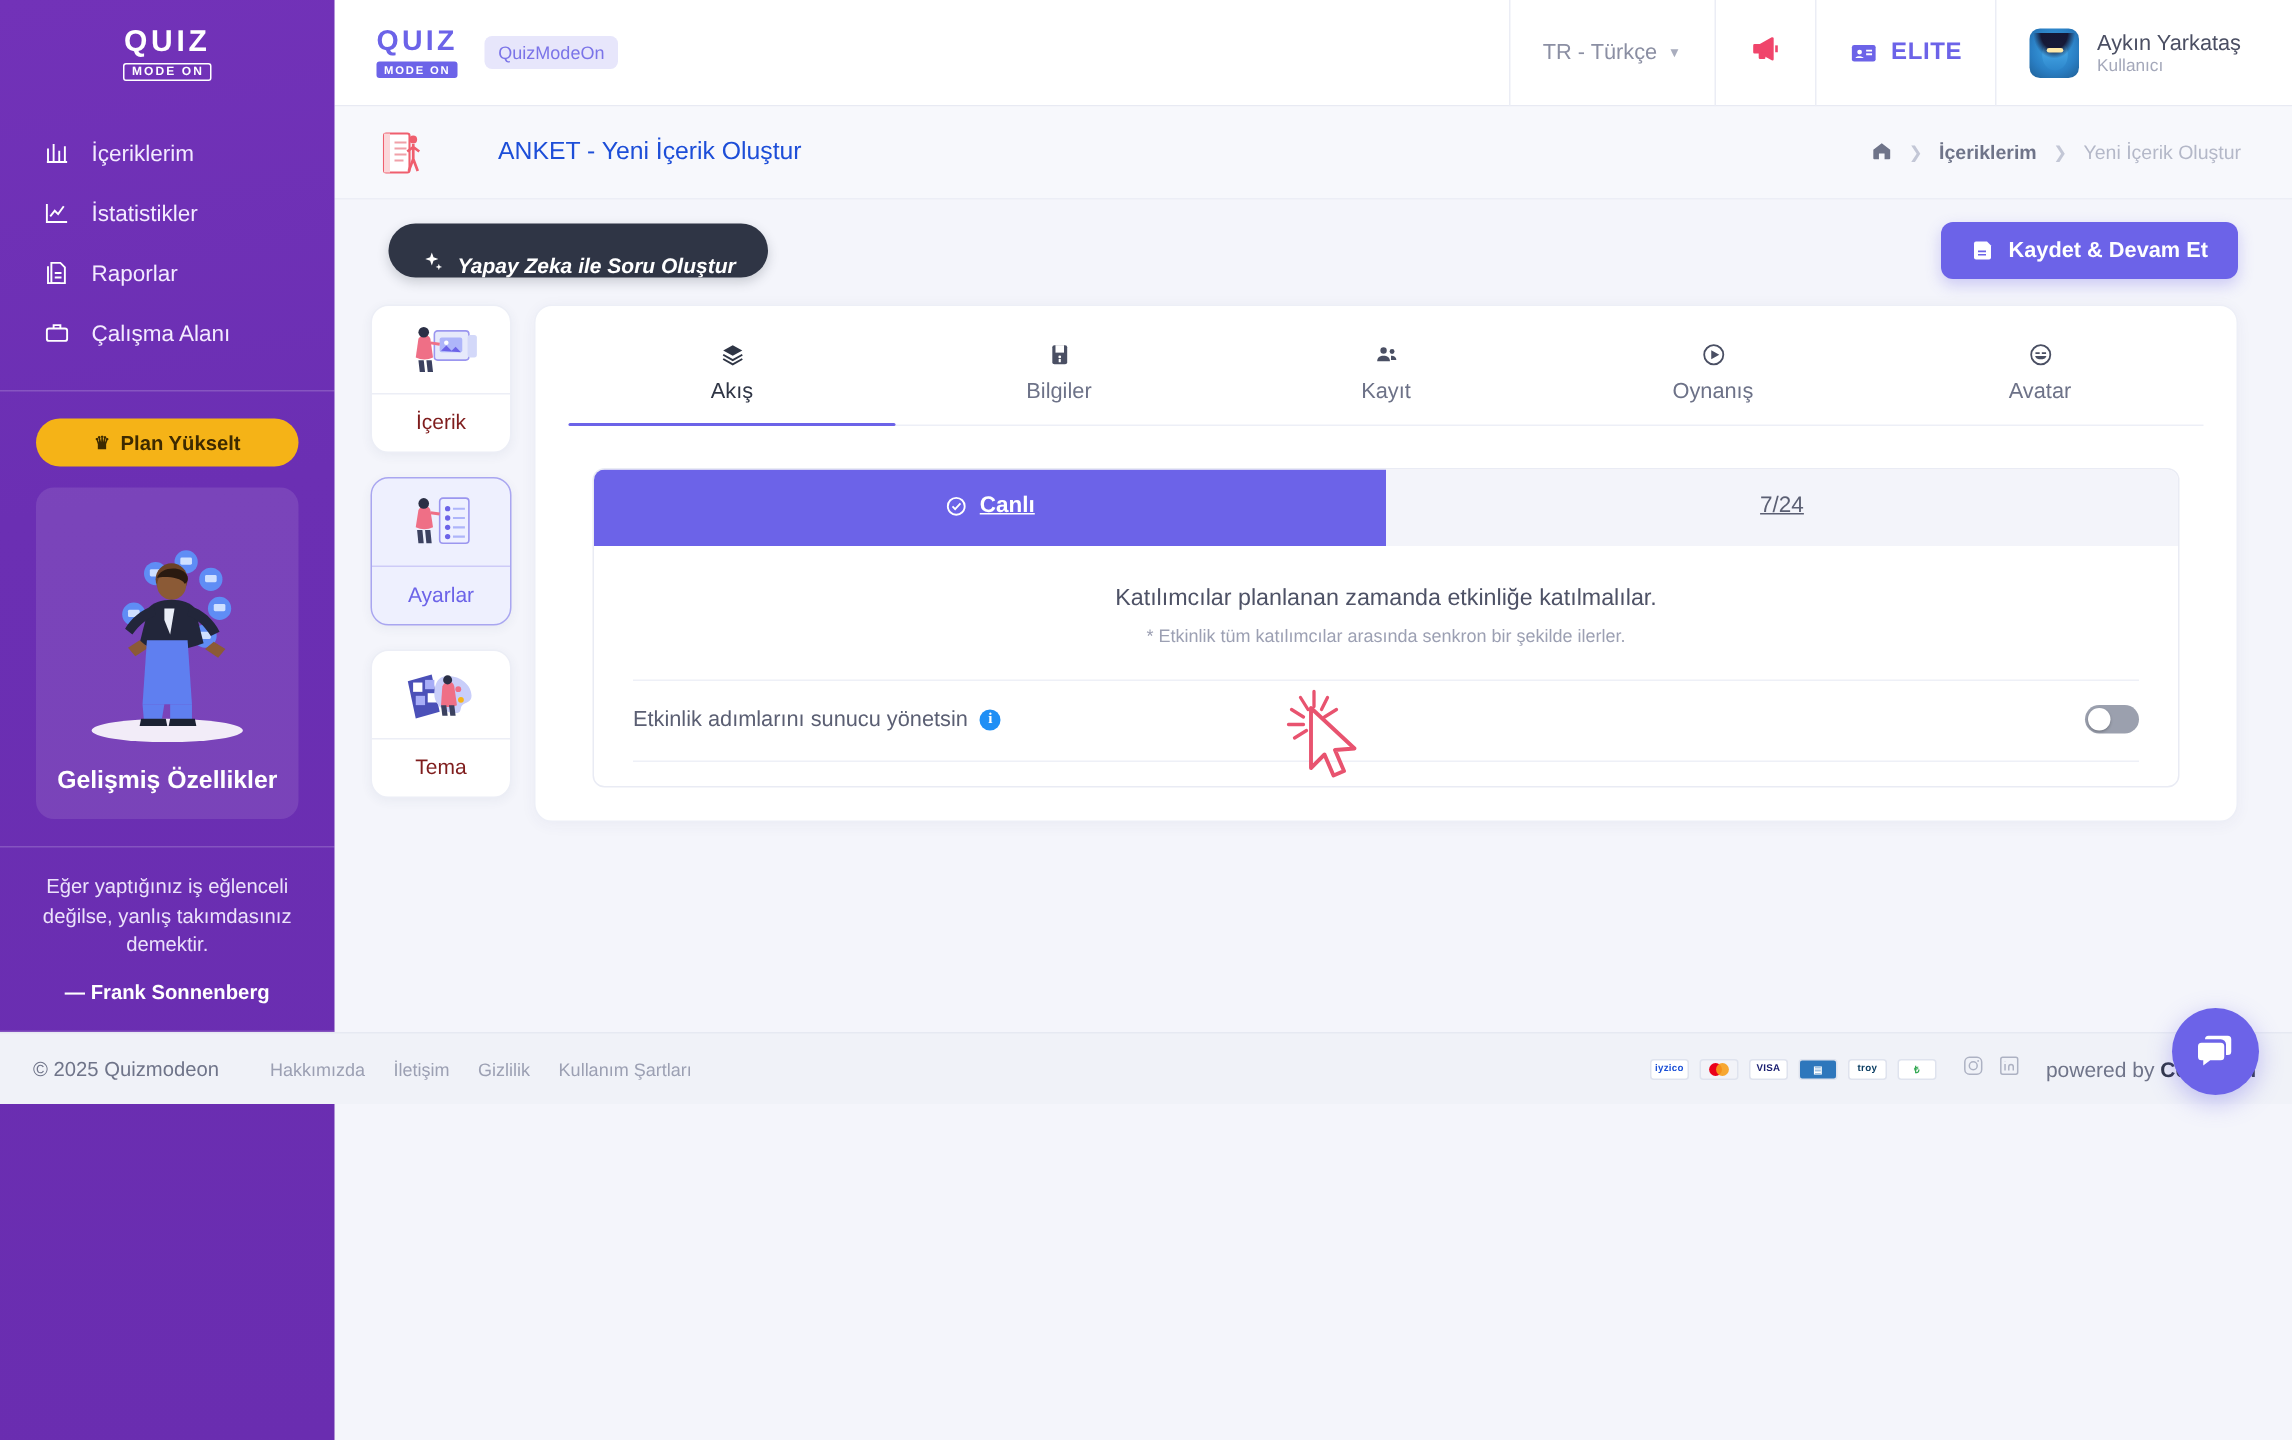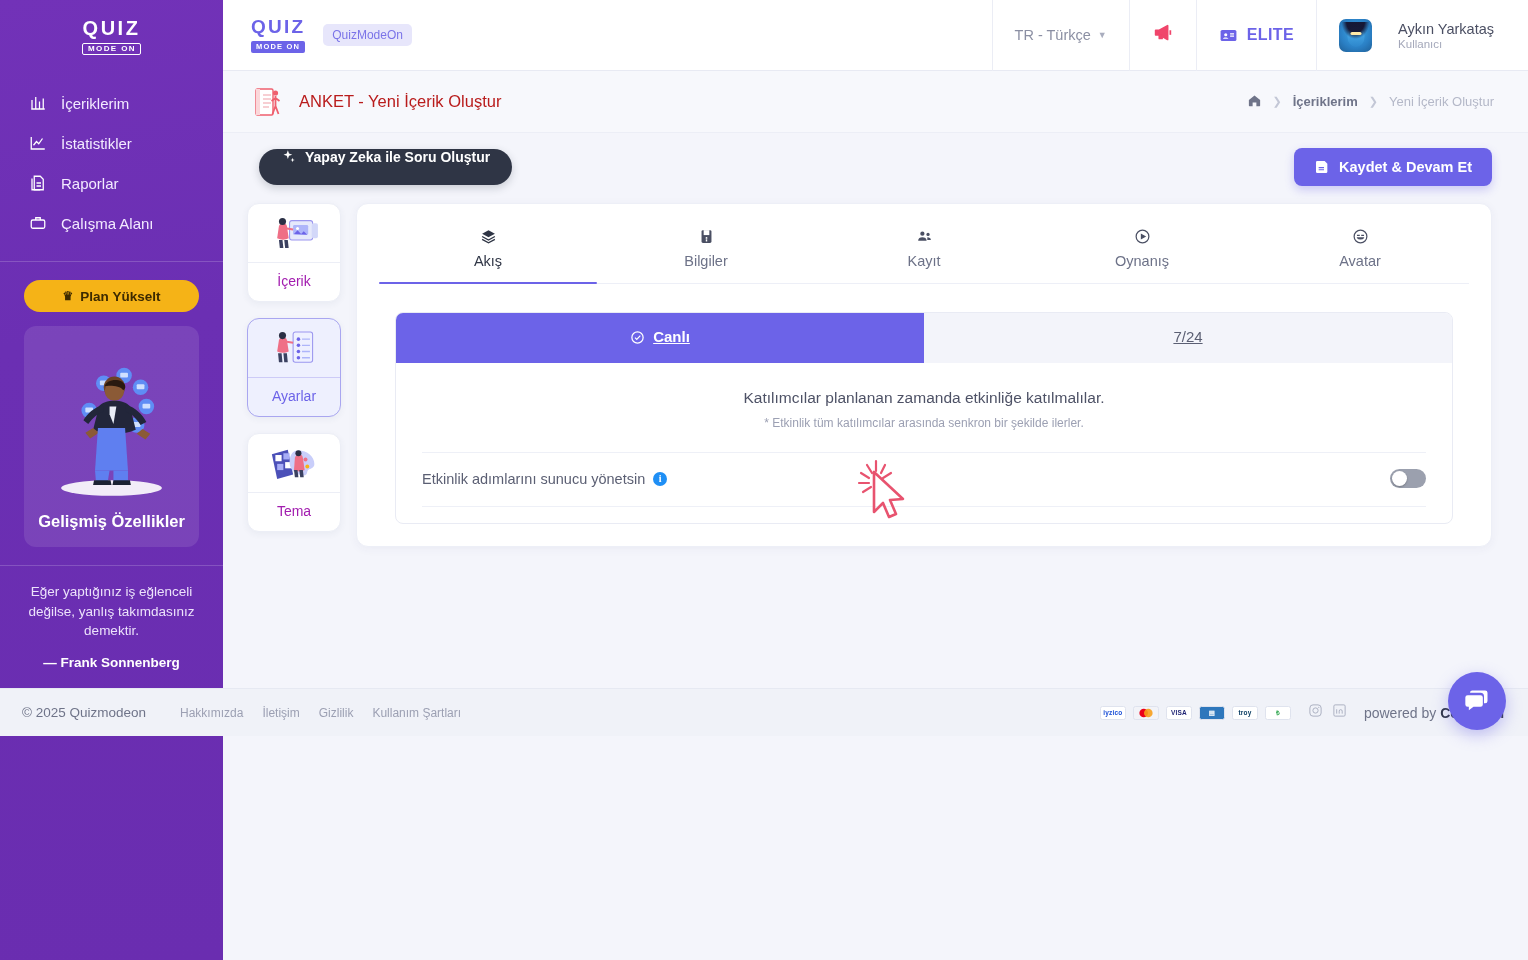--- a/index.html
+++ b/index.html
@@ -91,21 +91,21 @@
   .top-right { display: flex; align-items: stretch; height: 71px; }
   .top-cell {
     display: flex; align-items: center; justify-content: center;
     padding: 0 22px; border-left: 1px solid #ebedf5; cursor: pointer;
   }
   .lang { color: #8b8fa3; font-size: 14.5px; display: flex; align-items: center; gap: 7px; }
   .chev { font-size: 9px; color: #a9adbe; }
   .megaphone svg { width: 22px; height: 22px; }
   .elite { display: flex; align-items: center; gap: 9px; color: #6c63e8; font-weight: 700; font-size: 16px; letter-spacing: .4px; }
   .elite svg { width: 19px; height: 19px; }
-  .user { display: flex; align-items: center; gap: 26px; padding-right: 34px; }
+  .user { display: flex; align-items: center; gap: 12px; padding-right: 34px; }
   .avatar {
     width: 33px; height: 33px; border-radius: 7px;
     background: radial-gradient(circle at 50% 42%, #3ea8e8 0%, #2a7fc4 60%, #1f5f96 100%);
     position: relative; overflow: hidden; flex: 0 0 33px;
   }
   .avatar:before {
     content:''; position:absolute; left:50%; top:26%; transform:translateX(-50%);
     width:17px; height:20px; border-radius:45% 45% 50% 50%;
     background: linear-gradient(#4fb3f0,#2d86cb);
   }
@@ -118,35 +118,36 @@
     background: radial-gradient(ellipse at 50% 0%, rgba(20,18,46,.95) 38%, rgba(20,18,46,0) 60%); }
   .user-name { font-size: 14.5px; color: #4b4f63; line-height: 1.25; }
   .user-role { font-size: 11.5px; color: #a4a8ba; }
 
   .crumbbar {
     height: 62px; background: #f7f8fc; display: flex; align-items: center;
     border-bottom: 1px solid #eceef6; padding: 0 34px 0 28px;
   }
   .crumb-left { display: flex; align-items: center; gap: 14px; flex: 1; }
   .doc-icon { width: 34px; height: 34px; position: relative; }
-  .page-title { font-size: 16.5px; color: #b91c1c; }
+  .page-title { font-size: 16.5px; color: #1d4ed8; margin-left: 33px; }
   .page-title b { font-weight: 400; }
   .crumb-right { display: flex; align-items: center; gap: 11px; font-size: 13px; }
   .crumb-home svg { width: 15px; height: 15px; fill: #6f7489; }
   .crumb-sep { color: #c3c7d6; font-size: 11px; }
   .crumb-link { color: #6f7489; font-weight: 600; cursor: pointer; }
   .crumb-cur { color: #b4b8c8; }
 
   .actionbar { height: 60px; display: flex; align-items: center; padding: 8px 36px 0 36px; }
   .ai-btn {
     background: #2f3545; color: #fff; border: none; cursor: pointer;
     height: 36px; border-radius: 18px; padding: 0 22px;
     font-size: 14px; font-weight: 700;
-    display: flex; align-items: flex-start; gap: 9px;
+    display: flex; align-items: flex-end; gap: 9px;
     box-shadow: 0 3px 8px rgba(47,53,69,.22);
+    font-style: italic;
   }
   .spark svg { width: 15px; height: 15px; fill: #fff; }
   .spacer { flex: 1; }
   .save-btn {
     background: #6c63e8; color: #fff; border: none; cursor: pointer;
     height: 38px; border-radius: 8px; padding: 0 20px;
     font-size: 14.5px; font-weight: 700;
     display: flex; align-items: center; gap: 9px;
     box-shadow: 0 4px 10px rgba(108,99,232,.30);
   }
@@ -157,21 +158,21 @@
   .sidecards { width: 94px; flex: 0 0 94px; display: flex; flex-direction: column; gap: 16px; }
   .sidecard {
     background: #fff; border-radius: 12px; border: 1.5px solid #eceef6;
     box-shadow: 0 2px 7px rgba(50,60,110,.06);
     cursor: pointer; overflow: hidden;
   }
   .sidecard.active { background: #eef0fe; border-color: #a9a6f0; }
   .sidecard-art { height: 58px; display: flex; align-items: center; justify-content: center; }
   .sidecard-lbl {
     border-top: 1px solid #eceef6; text-align: center;
-    font-size: 14px; color: #a21caf; padding: 10px 0 12px 0;
+    font-size: 14px; color: #7f1d1d; padding: 10px 0 12px 0;
   }
   .sidecard.active .sidecard-lbl { color: #6c63e8; border-top-color: #cdcbf7; }
 
   .panel {
     flex: 1; background: #fff; border-radius: 12px;
     border: 1px solid #edeff7; box-shadow: 0 2px 10px rgba(50,60,110,.05);
     padding: 0 0 22px 0; position: relative;
   }
   .tabs {
     display: flex; border-bottom: 1px solid #edeff7; margin: 0 22px;

